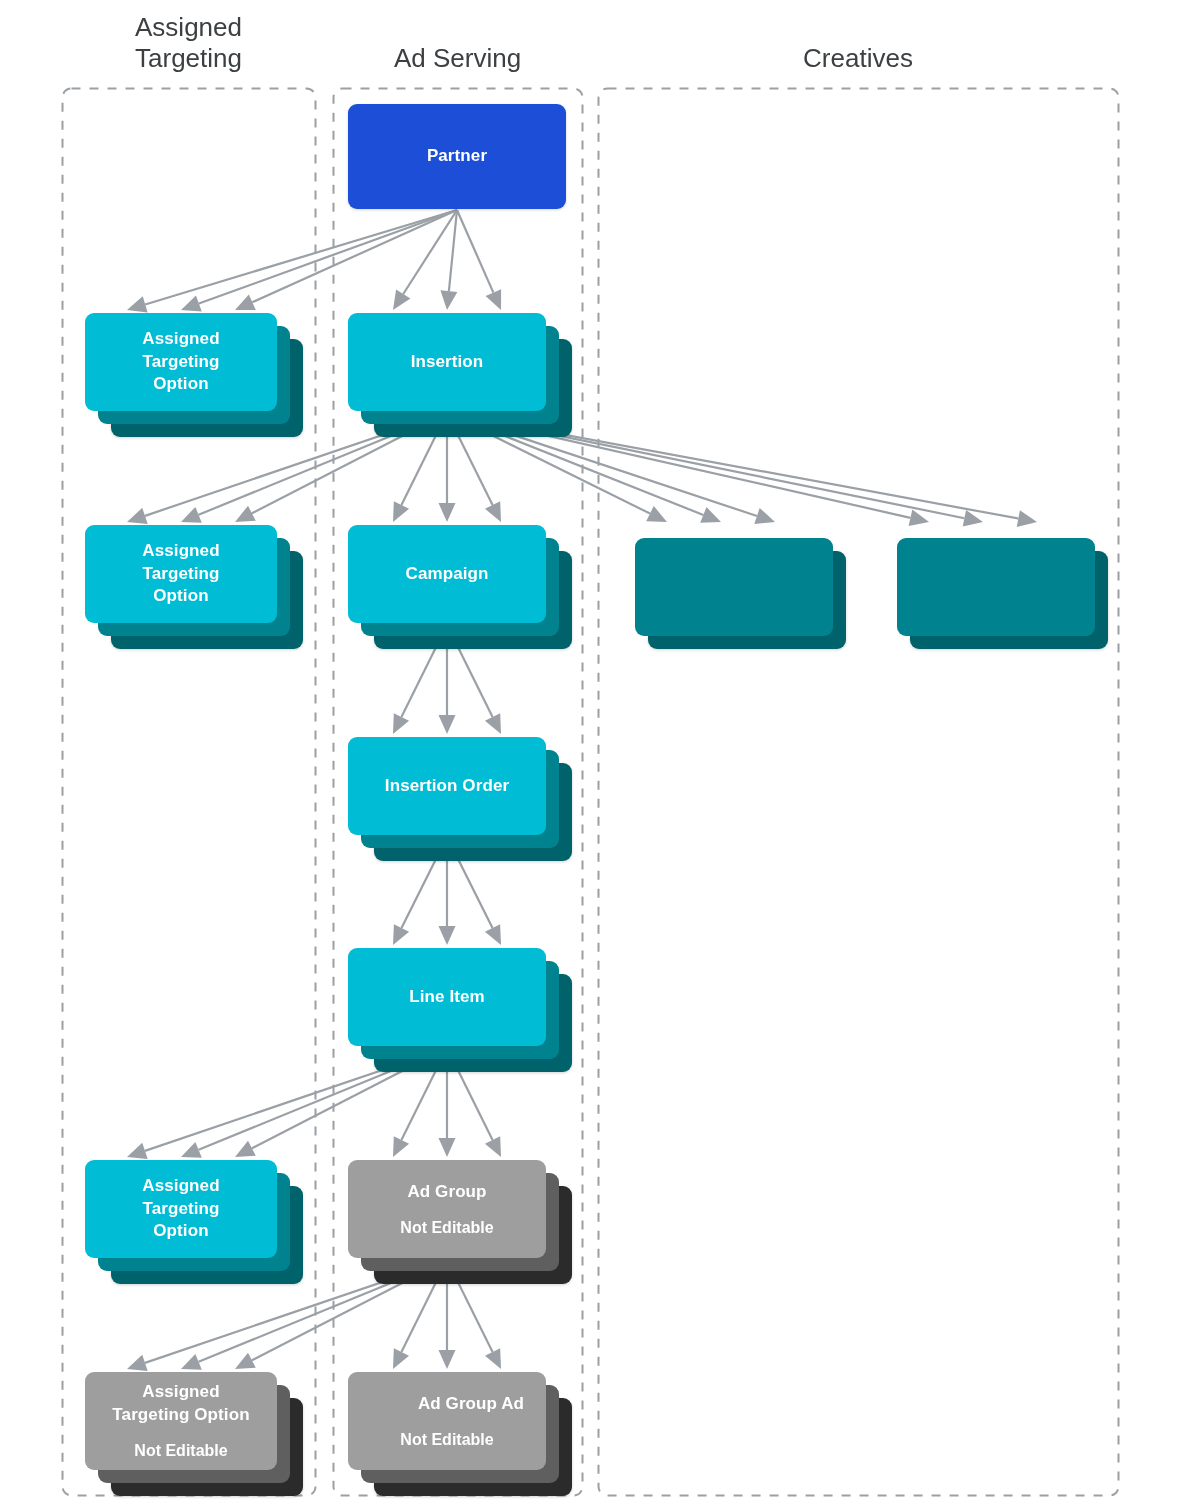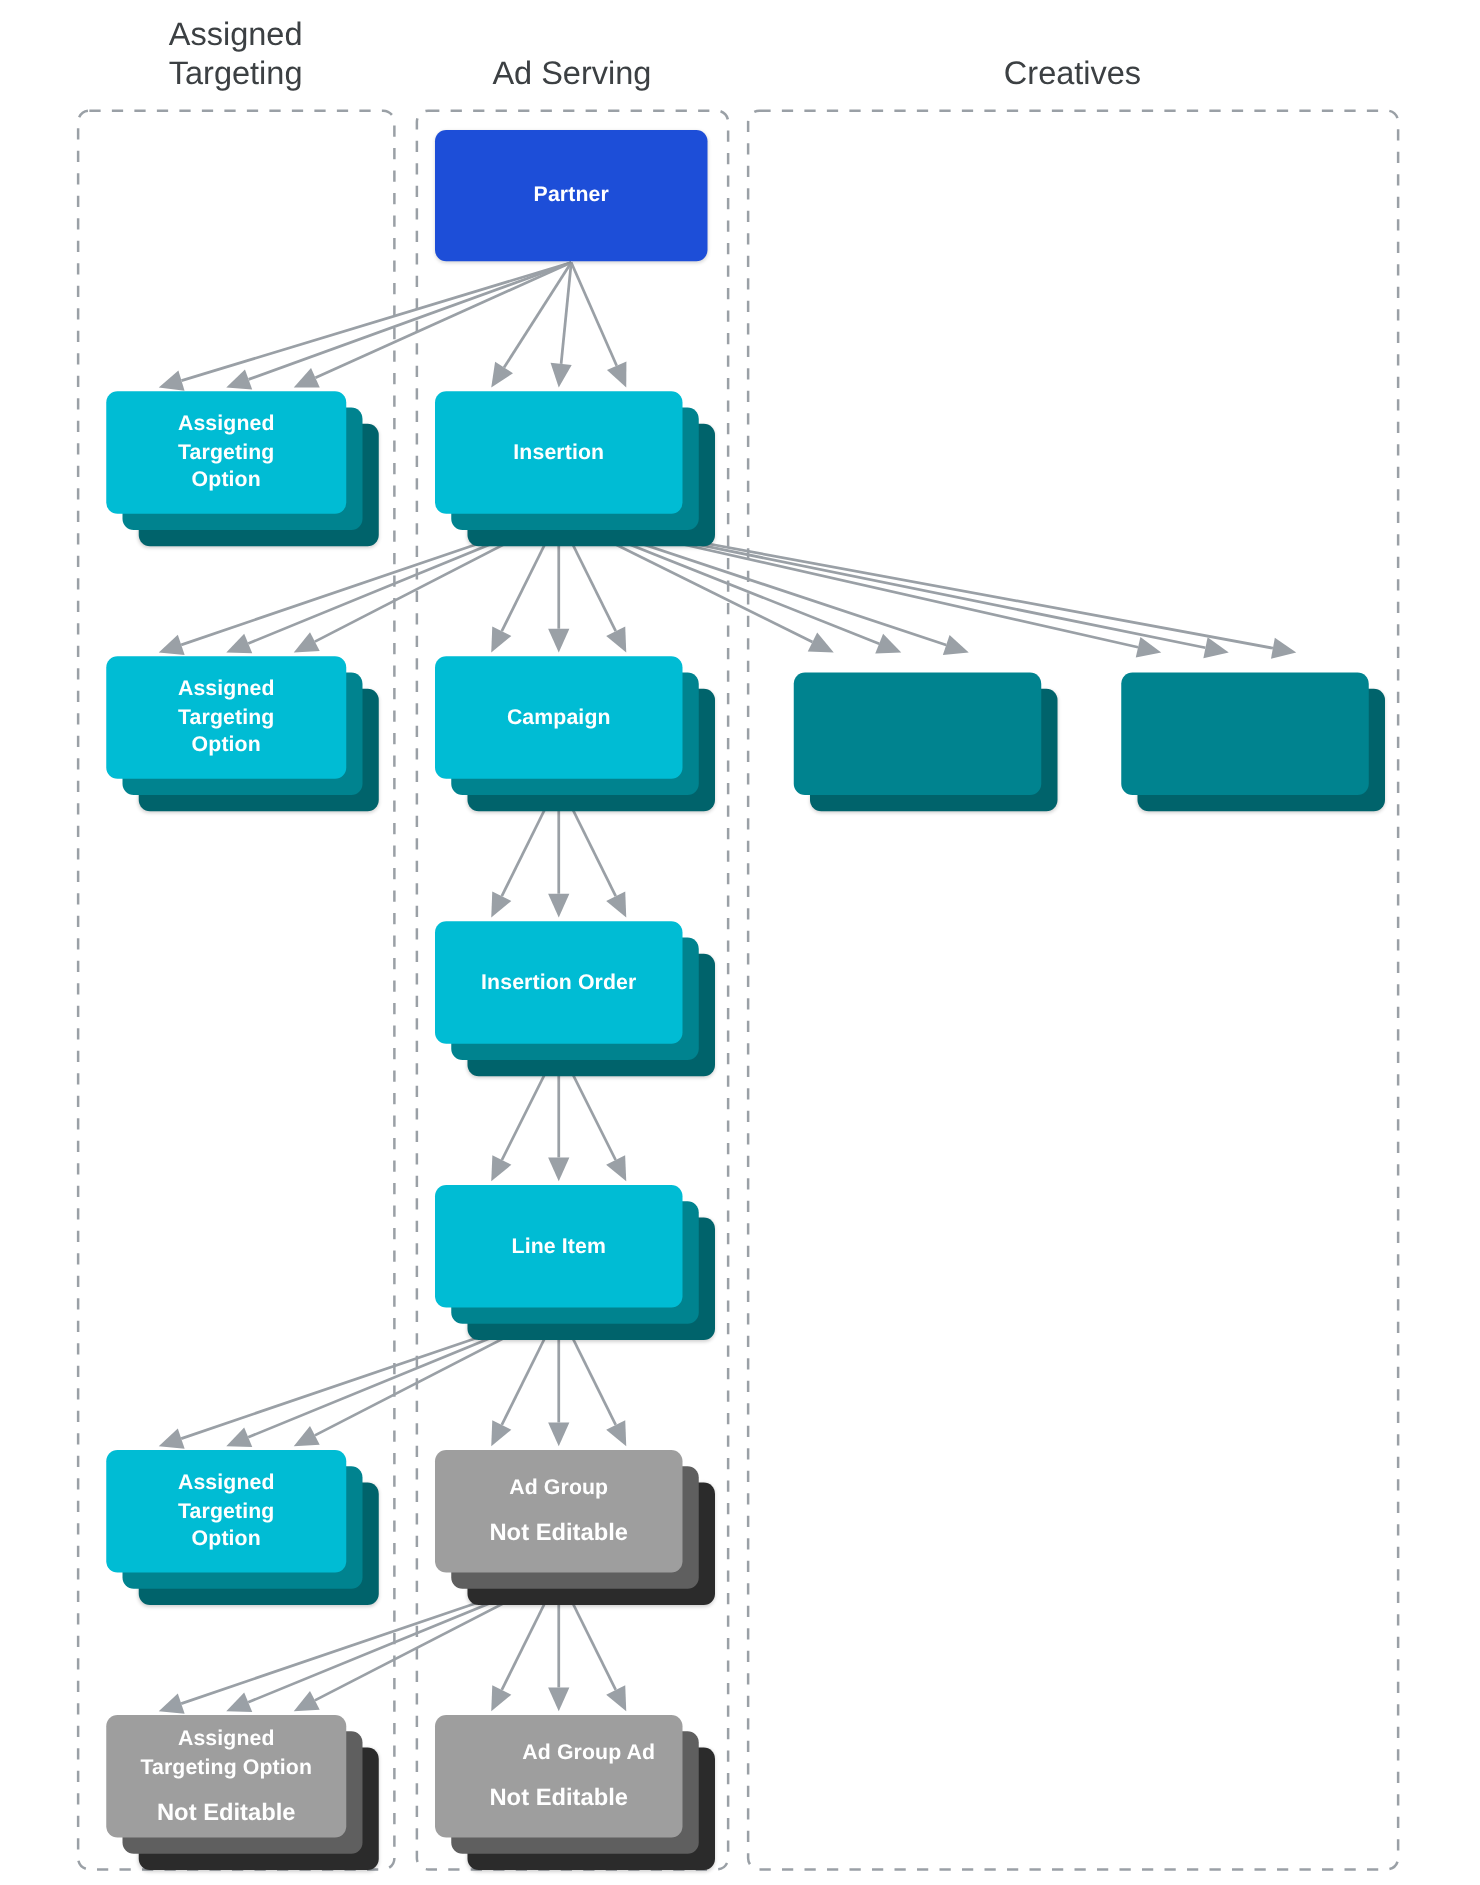--- a/index.html
+++ b/index.html
@@ -59,21 +59,21 @@
     color: #ffffff;
     font-weight: bold;
     font-size: 17px;
     line-height: 1.35;
     letter-spacing: 0.1px;
     white-space: pre-line;
   }
   .node .sub {
     color: #ffffff;
     font-weight: bold;
-    font-size: 19px;
+    font-size: 16px;
     line-height: 1.2;
     margin-top: 14px;
   }
   .node.single .face {
     box-shadow: 0 1px 3px rgba(0,0,0,0.16);
   }
 </style>
 </head>
 <body>
 

